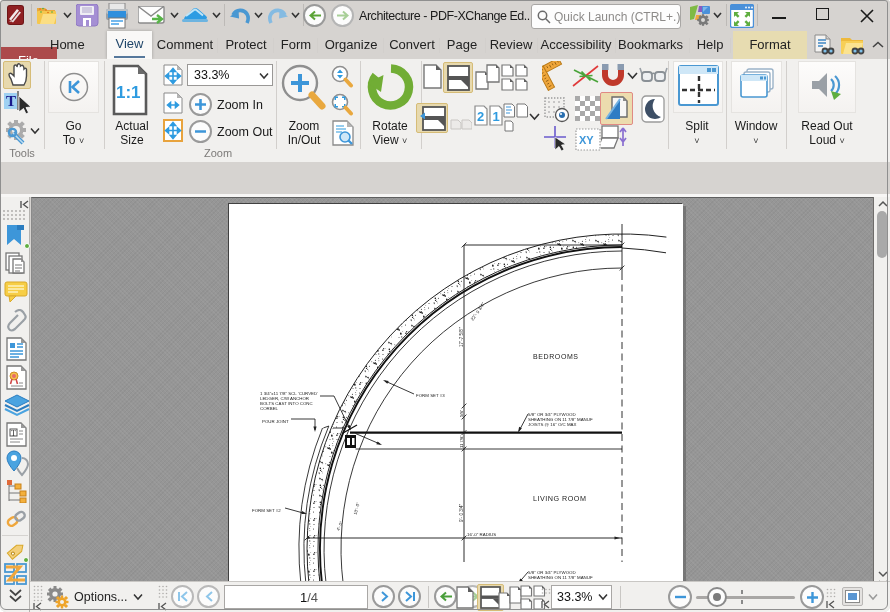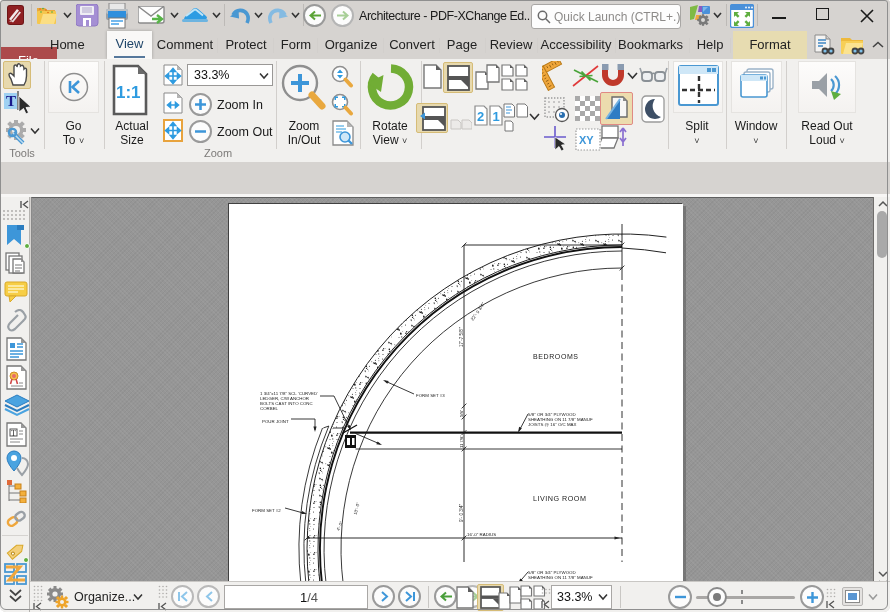--- a/index.html
+++ b/index.html
@@ -803,21 +803,21 @@
           <circle cx="17" cy="17" r="4.5"></circle>
           <rect x="15.8" y="10.5" width="2.4" height="13"></rect>
           <rect x="10.5" y="15.8" width="13" height="2.4"></rect>
           <rect x="11.5" y="11.5" width="3" height="3" transform="rotate(45 13 13)"></rect>
           <rect x="19.5" y="11.5" width="3" height="3" transform="rotate(45 21 13)"></rect>
           <rect x="11.5" y="19.5" width="3" height="3" transform="rotate(45 13 21)"></rect>
           <rect x="19.5" y="19.5" width="3" height="3" transform="rotate(45 21 21)"></rect>
         </g>
         <circle cx="17" cy="17" r="2" fill="#f1f0ee"></circle>
       </svg>
-<div class="ab" style="left:44px;top:8px;font-size:12.5px;color:#222">Organize...</div>
+<div class="ab" style="left:44px;top:8px;font-size:12.5px;color:#222">Options...</div>
 <svg class="ab" style="left:103px;top:11px" width="10" height="8">
         <path d="M1 1.5 L5 6 L9 1.5" stroke="#333" stroke-width="1.5" fill="none"></path>
       </svg>
 <svg class="ab" style="left:128px;top:3px" width="11" height="17">
         <g fill="#b0aeac">
           <circle cx="1.5" cy="1.5" r="0.8"></circle>
           <circle cx="5" cy="1.5" r="0.8"></circle>
           <circle cx="8.5" cy="1.5" r="0.8"></circle>
           <circle cx="1.5" cy="5" r="0.8"></circle>
           <circle cx="5" cy="5" r="0.8"></circle>

